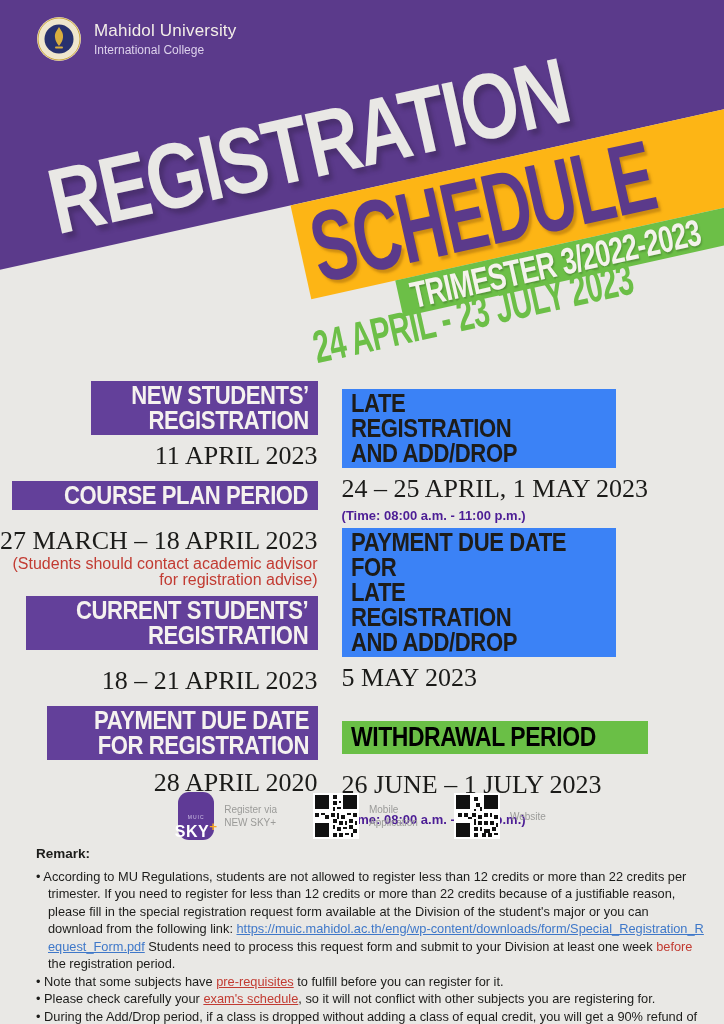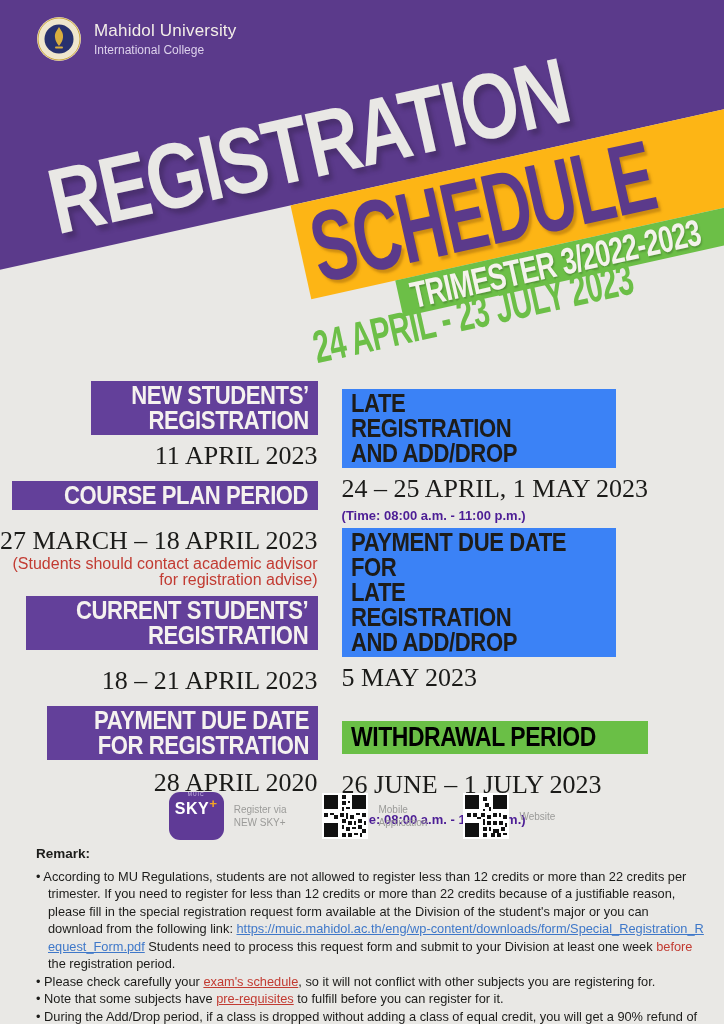--- a/index.html
+++ b/index.html
@@ -49,22 +49,22 @@
   .gbox .cond{transform:scaleX(.85);transform-origin:left center;}
   .sdate{font-family:"Liberation Serif",serif;font-size:26px;line-height:30px;color:#1b1b19;white-space:nowrap;}
   .note{color:#c23b32;font-size:16px;line-height:16px;white-space:pre-line;}
   .time{color:#4c1d95;font-size:13px;font-weight:bold;line-height:19px;}
   .mt2{margin-top:2px}.mt4{margin-top:16px}.mt6{margin-top:6px}.mt8{margin-top:8px}
   .mt10{margin-top:10px}.mt14{margin-top:10px}.mt18{margin-top:3px}.mt28{margin-top:28px}
   
   .footer{position:absolute;top:792px;left:0;width:724px;display:flex;justify-content:center;align-items:center;gap:36px;z-index:2;}
   .f-item{display:flex;align-items:center;gap:10px;}
   .f-label{font-size:10px;line-height:13px;color:#9b9b99;white-space:pre-line;}
-  .sky-icon{width:55px;height:48px;border-radius:11px;background:#5f3a96;color:#fff;
-    display:flex;flex-direction:column;align-items:center;justify-content:flex-start;line-height:1;}
+  .sky-icon{width:36px;height:48px;border-radius:11px;background:#5f3a96;color:#fff;
+    display:flex;flex-direction:column;align-items:center;justify-content:flex-end;line-height:1;}
   .sky-icon .muic{font-size:5px;letter-spacing:1px;color:#cfc2e6;}
   .sky-icon .word{font-size:16px;font-weight:bold;letter-spacing:.5px;}
   .sky-icon .plus{color:#f5a623;font-weight:bold;}
   .qr{width:46px;height:46px;background:#fff;padding:2px;box-sizing:border-box;}
   
   .remark{position:absolute;top:845px;left:36px;right:20px;color:#1c1c1a;font-size:12.8px;line-height:17.5px;z-index:2;}
   .remark-title{font-weight:bold;font-size:13.5px;margin-bottom:5px;}
   .bullet{padding-left:12px;text-indent:-12px;}
   .bullet::before{content:"• ";}
   .link{color:#3f78c9;text-decoration:underline;word-break:break-all;cursor:pointer;}
@@ -154,18 +154,18 @@
         <rect width="21" height="21" fill="#fff"></rect>
         <path fill="#111" d="M0 0h7v7H0zM2 2h3v3H2zM14 0h7v7h-7zM16 2h3v3h-3zM0 14h7v7H0zM2 16h3v3H2zM9 1h2v2H9zM10 4h2v2h-2zM9 7h1v1H9zM12 6h1v2h-1zM1 9h2v2H1zM4 9h2v2H4zM6 11h2v1H6zM8 9h2v2H8zM11 10h2v2h-2zM14 9h2v2h-2zM17 9h1v2h-1zM19 10h2v2h-2zM9 12h1v3H9zM11 13h2v2h-2zM14 13h2v2h-2zM17 13h2v2h-2zM20 14h1v2h-1zM9 16h2v2H9zM12 16h1v2h-1zM14 17h3v2h-3zM18 16h2v2h-2zM9 19h2v2H9zM13 19h2v2h-2zM16 19h2v2h-2zM19 19h2v1h-2z"></path>
       </svg>
       <div class="f-label">Website</div>
     </div>
   </div>
 
   <div class="remark">
     <div class="remark-title">Remark:</div>
     <div class="bullet"><span>According to MU Regulations, students are not allowed to register less than 12 credits or more than 22 credits per trimester. If you need to register for less than 12 credits or more than 22 credits because of a justifiable reason, please fill in the special registration request form available at the Division of the student's major or you can download from the following link: </span><span class="link">https://muic.mahidol.ac.th/eng/wp-content/downloads/form/Special_Registration_Request_Form.pdf</span><span>  Students need to process this request form and submit to your Division at least one week </span><span class="red">before</span><span> the registration period.</span></div>
+    <div class="bullet"><span>Note that some subjects have </span><span class="red-ul">pre-requisites</span><span> to fulfill before you can register for it.</span></div>
     <div class="bullet"><span>Please check carefully your </span><span class="red-ul">exam's schedule</span><span>, so it will not conflict with other subjects you are registering for.</span></div>
-    <div class="bullet"><span>Note that some subjects have </span><span class="red-ul">pre-requisites</span><span> to fulfill before you can register for it.</span></div>
     <div class="bullet"><span>During the Add/Drop period, if a class is dropped without adding a class of equal credit, you will get a 90% refund of the tuition of that particular subject.</span></div>
   </div>
 
 </div>
 
 </body></html>

